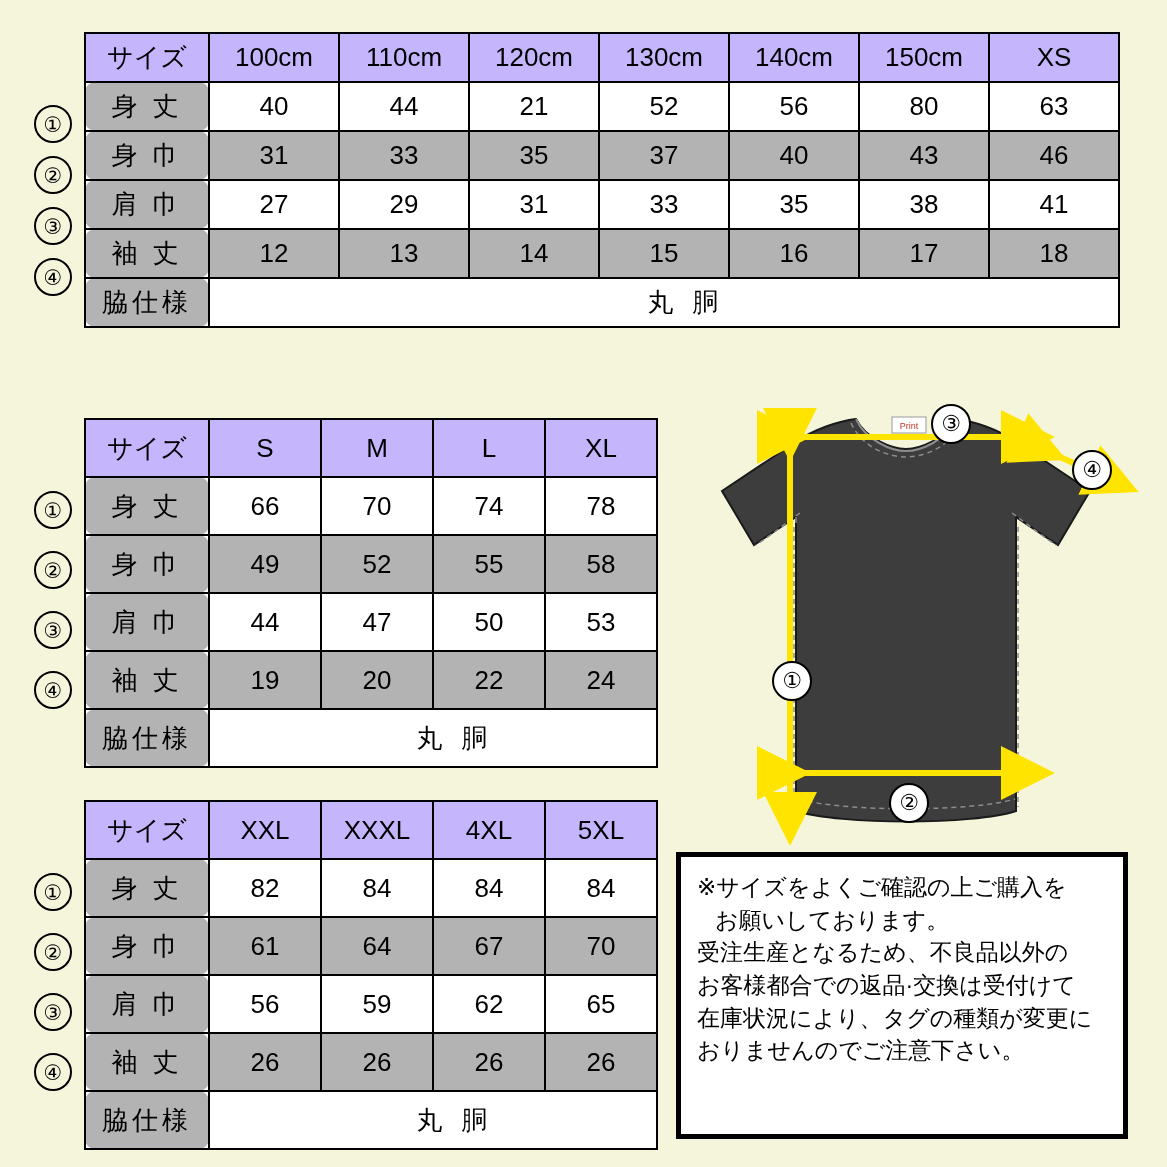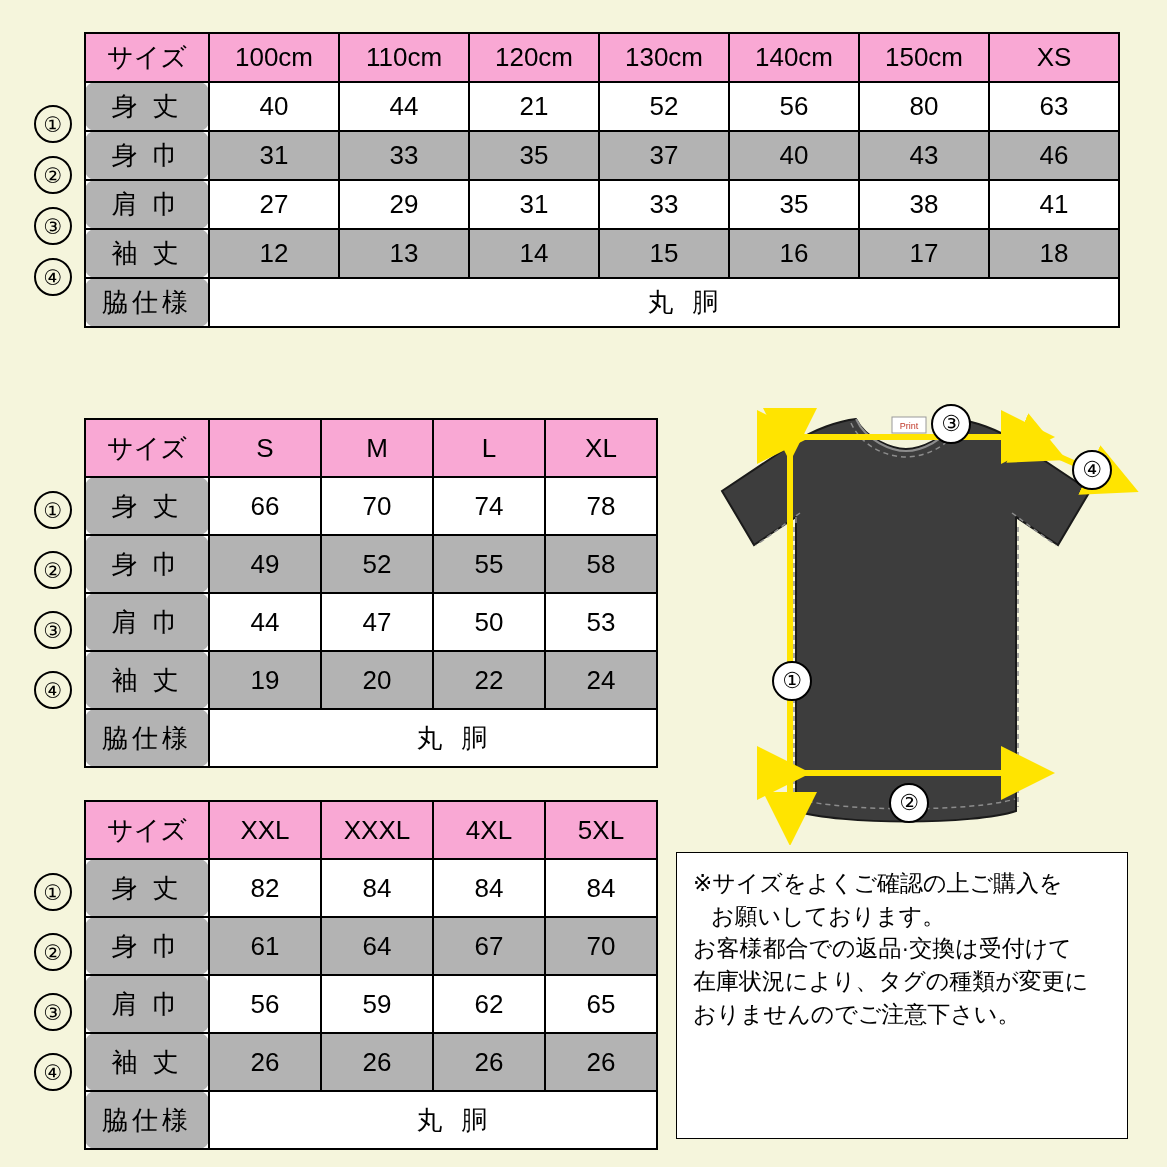--- a/index.html
+++ b/index.html
@@ -15,21 +15,21 @@
 
   
   table{border-collapse:collapse;background:#fff;}
   table td,table th{
     border:2px solid #000;
     text-align:center;
     vertical-align:middle;
     font-weight:normal;
     padding:0;
   }
-  .hdr td{background:#f9a8d4;font-size:26px;}
+  .hdr td{background:#c4b5fd;font-size:26px;}
   .rowlabel{background:#b3b3b3;font-size:26px;letter-spacing:4px;border-radius:10px;}
   .val{background:#fff;font-size:26px;}
   .valg{background:#b3b3b3;font-size:26px;}
   .spec{background:#fff;font-size:26px;letter-spacing:6px;padding-left:44px;}
 
   
   .markers{position:absolute;}
   .marker{
     width:34px;height:34px;border:2.5px solid #000;border-radius:50%;
     background:#f5f5dc;display:flex;align-items:center;justify-content:center;
@@ -49,21 +49,21 @@
   #shirt svg{display:block;}
 
   .dmark{
     position:absolute;width:36px;height:36px;border:2.5px solid #000;border-radius:50%;
     background:#fff;display:flex;align-items:center;justify-content:center;font-size:22px;
   }
 
   
   #note{
     position:absolute;left:676px;top:852px;width:452px;height:287px;
-    border:1px solid #000000;background:#fff;box-sizing:border-box;
+    border:5px solid #000000;background:#fff;box-sizing:border-box;
     padding:14px 16px 0 16px;
   }
   #note p{margin:0;font-size:23px;line-height:1.42;}
   #note p.ind{text-indent:18px;}
 </style>
 </head>
 <body>
 
 <div class="page">
 
@@ -287,18 +287,19 @@
 
     <div class="dmark" style="left:287px;top:9px;">③</div>
     <div class="dmark" style="left:428px;top:55px;">④</div>
     <div class="dmark" style="left:128px;top:266px;">①</div>
     <div class="dmark" style="left:245px;top:388px;">②</div>
   </div>
 
   <div id="note">
     <p>※サイズをよくご確認の上ご購入を</p>
     <p class="ind">お願いしております。</p>
+    <p>受注生産となるため、不良品以外の</p>
     <p>お客様都合での返品·交換は受付けて</p>
     <p>在庫状況により、タグの種類が変更に</p>
     <p>おりませんのでご注意下さい。</p>
   </div>
 
 </div>
 
 </body></html>

